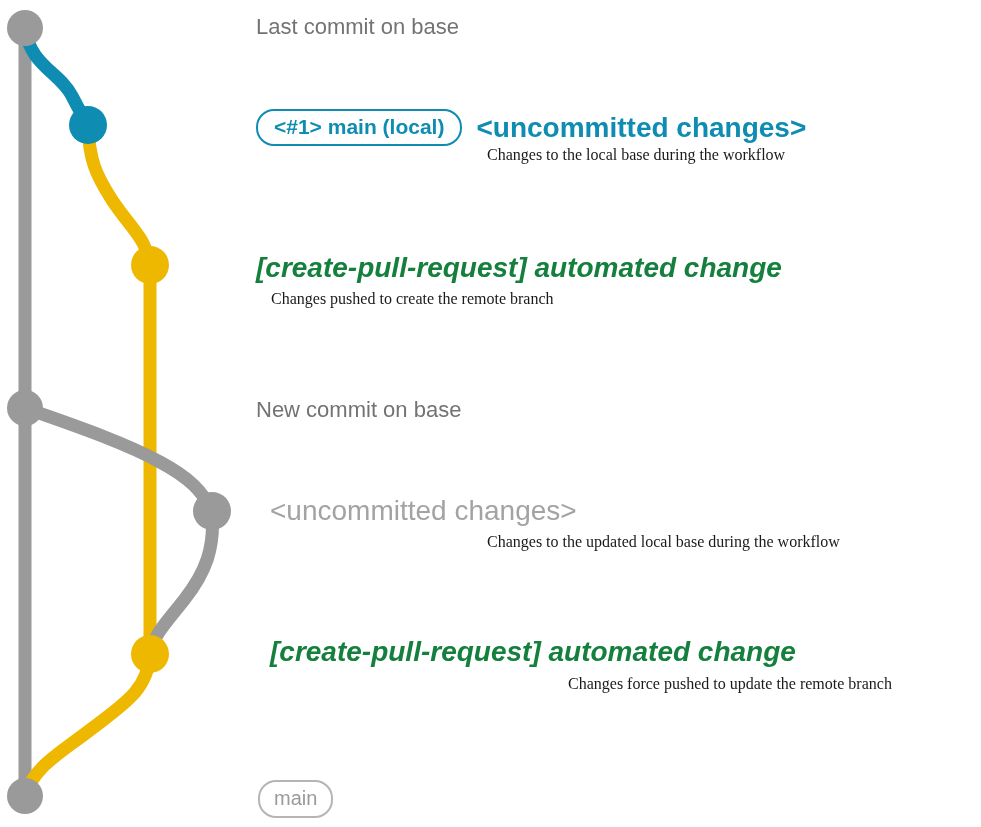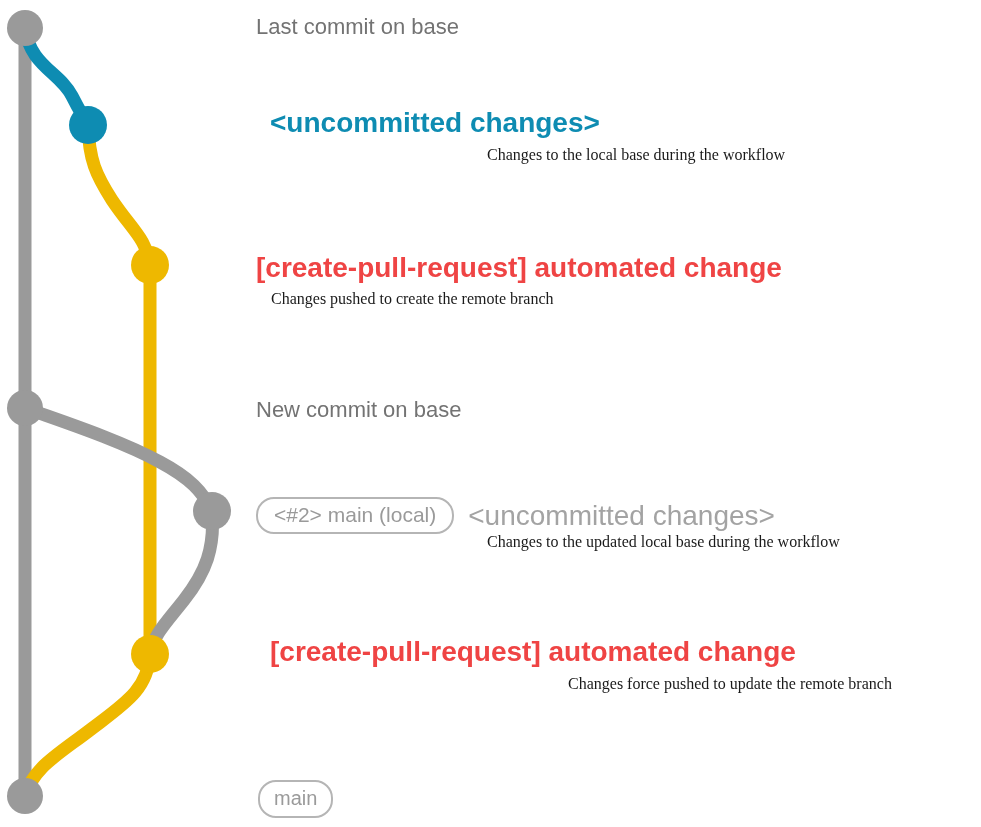--- a/index.html
+++ b/index.html
@@ -66,21 +66,22 @@
     margin-left: 14px;
   }
   .subject.gray {
     color: #a3a3a3;
     font-weight: 400;
   }
   .subject.blue {
     color: #0e8cb2;
   }
   .subject.yellow {
-    color: #ef4444;
+    color: #15803d;
+    font-style: italic;
   }
 
   .detail {
     position: absolute;
     font-family: "Liberation Serif", serif;
     font-size: 16px;
     color: #1a1a1a;
     white-space: nowrap;
   }
 
@@ -116,33 +117,33 @@
   <circle cx="150" cy="265" r="19" fill="#eeb800"></circle>
   <circle cx="25" cy="408" r="18" fill="#9a9a9a"></circle>
   <circle cx="212" cy="511" r="19" fill="#9a9a9a"></circle>
   <circle cx="150" cy="654" r="19" fill="#eeb800"></circle>
   <circle cx="25" cy="796" r="18" fill="#9a9a9a"></circle>
 </svg>
 
 <div class="standalone-label" style="left:256px; top:16px;">Last commit on base</div>
 
 <div class="row" style="left:256px; top:109px;">
+  <span class="pill blue-ref">&lt;#1&gt; main (local)</span>
   <span class="subject blue">&lt;uncommitted changes&gt;</span>
 </div>
 <div class="detail" style="left:487px; top:146px;">Changes to the local base during the workflow</div>
 
 <div class="row" style="left:256px; top:254px;">
   <span class="subject yellow" style="margin-left:0;">[create-pull-request] automated change</span>
 </div>
 <div class="detail" style="left:271px; top:290px;">Changes pushed to create the remote branch</div>
 
 <div class="standalone-label" style="left:256px; top:399px;">New commit on base</div>
 
 <div class="row" style="left:256px; top:497px;">
-  <span class="pill gray-ref">&lt;#2&gt; main (local)</span>
   <span class="subject gray">&lt;uncommitted changes&gt;</span>
 </div>
 <div class="detail" style="left:487px; top:533px;">Changes to the updated local base during the workflow</div>
 
 <div class="row" style="left:256px; top:638px;">
   <span class="subject yellow">[create-pull-request] automated change</span>
 </div>
 <div class="detail" style="left:568px; top:675px;">Changes force pushed to update the remote branch</div>
 
 <div class="row" style="left:258px; top:780px;">

